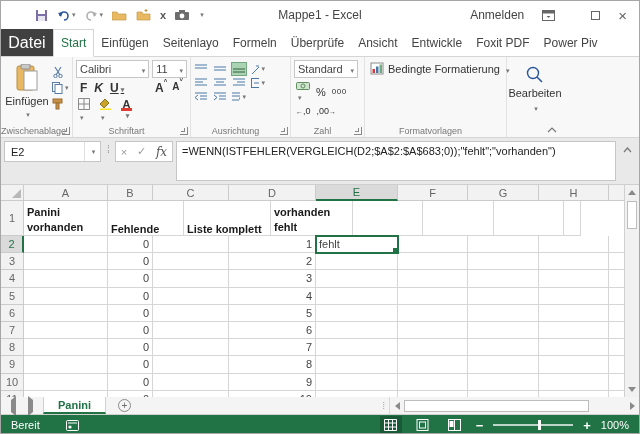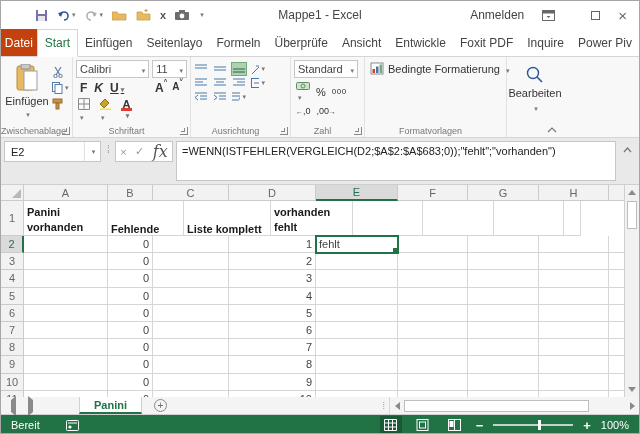--- a/index.html
+++ b/index.html
@@ -13,21 +13,21 @@
   .qat .ic { display:flex; align-items:center; }
   .car::after { content:"▾"; font-size:7px; color:#777; margin-left:2px; }
   .title-center { position:absolute; left:0; right:0; text-align:center; font-size:12px; color:#444; pointer-events:none; }
   .tb-right { margin-left:auto; display:flex; align-items:center; gap:18px; padding-right:12px; z-index:2; background:#fff; }
   .winbtn { color:#666; font-size:13px; line-height:1; }
   .maxbox { width:9px; height:9px; border:1px solid #666; }
   .minus { width:10px; height:1px; background:#666; }
 
   
   .tabrow { position:absolute; top:28px; left:0; right:0; height:28px; background:#fff; display:flex; align-items:stretch; border-bottom:1px solid #d5d5d5; }
-  .file-tab { width:52px; background:#c2410c; color:#fff; display:flex; align-items:center; justify-content:center; font-size:12px; }
+  .file-tab { width:52px; background:#404040; color:#fff; display:flex; align-items:center; justify-content:center; font-size:16px; }
   .rtab { padding:0 7px; display:flex; align-items:center; font-size:12px; color:#444; white-space:nowrap; overflow:hidden; }
   .rtab.active { color:#217346; background:#fff; border:1px solid #d5d5d5; border-bottom:1px solid #fff; margin-bottom:-1px; }
   .tabfill { flex:1; }
 
   
   .ribbon { position:absolute; top:56px; left:0; right:0; height:81px; background:#f8f8f8; border-bottom:1px solid #d5d5d5; display:flex; }
   .rgroup { position:relative; border-right:1px solid #e2e2e2; padding:3px 3px 14px 3px; }
   .glabel { position:absolute; bottom:1px; left:0; right:10px; text-align:center; font-size:9px; color:#777; white-space:nowrap; }
   .launcher { position:absolute; bottom:2px; right:2px; width:8px; height:8px; border-right:1px solid #888; border-bottom:1px solid #888; }
   .launcher::before { content:""; position:absolute; right:2px; bottom:2px; width:3px; height:3px; border-right:1px solid #888; border-bottom:1px solid #888; }
@@ -56,21 +56,21 @@
   .bigbtn .lbl { font-size:11px; color:#333; }
   .ribbon-collapse { position:absolute; right:6px; bottom:4px; }
 
   
   .fbar { position:absolute; top:137px; left:0; right:0; height:47px; background:#e9e9e9; border-bottom:1px solid #cfcfcf; }
   .namebox { position:absolute; left:3px; top:3px; width:97px; height:21px; background:#fff; border:1px solid #c6c6c6; display:flex; align-items:center; }
   .namebox .nb-text { flex:1; padding-left:6px; color:#222; }
   .nb-drop { width:16px; height:100%; display:flex; align-items:center; justify-content:center; border-left:1px solid #e0e0e0; }
   .fdots { position:absolute; left:106px; top:6px; color:#999; font-size:10px; letter-spacing:0; }
   .fbtns { position:absolute; left:114px; top:3px; width:58px; height:21px; background:#fff; border:1px solid #c6c6c6; display:flex; align-items:center; justify-content:space-around; color:#888; }
-  .fx { font-style:italic; font-size:16px; color:#555; font-family:"DejaVu Serif", serif; }
+  .fx { font-style:italic; font-size:12px; color:#555; font-family:"DejaVu Serif", serif; }
   .finput { position:absolute; left:175px; top:3px; width:440px; height:40px; background:#fff; border:1px solid #c6c6c6; padding:3px 5px; color:#222; overflow:hidden; white-space:nowrap; }
   .fchev { position:absolute; right:7px; top:9px; color:#777; }
 
   
   .grid { position:absolute; top:184px; left:0; right:0; height:212px; background:#fff; overflow:hidden; }
   .sheet { position:absolute; left:0; top:0; width:625px; }
   .grow { display:flex; }
   .gc { border-right:1px solid #d6d6d6; border-bottom:1px solid #d6d6d6; overflow:hidden; padding:0 3px; display:flex; align-items:flex-end; }
   .hdr { background:#f2f2f2; border-right:1px solid #cbcbcb; border-bottom:1px solid #cbcbcb; color:#666; align-items:center; justify-content:center; display:flex; padding:0; }
   .hdr.selcol { background:#dadada; border-bottom:2px solid #217346; color:#217346; }
@@ -88,21 +88,21 @@
   .tri-up { width:0; height:0; border-left:4px solid transparent; border-right:4px solid transparent; border-bottom:5px solid #8a8a8a; }
   .tri-down { width:0; height:0; border-left:4px solid transparent; border-right:4px solid transparent; border-top:5px solid #8a8a8a; }
   .tri-left { width:0; height:0; border-top:4px solid transparent; border-bottom:4px solid transparent; border-right:5px solid #8a8a8a; }
   .tri-right { width:0; height:0; border-top:4px solid transparent; border-bottom:4px solid transparent; border-left:5px solid #8a8a8a; }
   .vthumb { margin:1px 2px; height:28px; background:#fff; border:1px solid #bdbdbd; }
   .vsbottom { position:absolute; bottom:0; width:100%; }
 
   
   .sheetbar { position:absolute; top:396px; left:0; right:0; height:18px; background:#f4f4f4; border-bottom:1px solid #d0d0d0; display:flex; align-items:stretch; }
   .snav { display:flex; align-items:center; gap:12px; padding:0 10px; }
-  .stab { background:#fff; border-left:1px solid #d0d0d0; border-right:1px solid #d0d0d0; border-bottom:2px solid #217346; color:#217346; font-weight:bold; display:flex; align-items:center; padding:0 14px;margin-left:36px; }
+  .stab { background:#fff; border-left:1px solid #d0d0d0; border-right:1px solid #d0d0d0; border-bottom:2px solid #217346; color:#217346; font-weight:bold; display:flex; align-items:center; padding:0 14px; }
   .addsheet { width:13px; height:13px; border:1px solid #8a8a8a; border-radius:50%; color:#6a6a6a; font-size:10px; line-height:11px; text-align:center; align-self:center; margin-left:12px; }
   .hsdots { margin-left:auto; align-self:center; color:#999; font-size:9px; padding:0 4px; }
   .hscroll { width:250px; display:flex; align-items:center; border-left:1px solid #d8d8d8; }
   .hsarrow { width:14px; display:flex; align-items:center; justify-content:center; }
   .hthumb { height:12px; width:185px; background:#fff; border:1px solid #bdbdbd; }
 
   
   .statusbar { position:absolute; top:414px; left:0; right:0; height:20px; background:#217346; color:#fff; display:flex; align-items:center; font-size:11px; }
   .sb-left { display:flex; align-items:center; gap:26px; padding-left:10px; }
   .sb-right { margin-left:auto; display:flex; align-items:center; gap:10px; padding-right:10px; }
@@ -180,21 +180,20 @@
     <div class="file-tab">Datei</div>
     <div id="rtabs" style="display:flex;align-items:stretch;">
         <div class="rtab active">Start</div>
         <div class="rtab">Einfügen</div>
         <div class="rtab">Seitenlayo</div>
         <div class="rtab">Formeln</div>
         <div class="rtab">Überprüfe</div>
         <div class="rtab">Ansicht</div>
         <div class="rtab">Entwickle</div>
         <div class="rtab">Foxit PDF</div>
-        <div class="rtab">Inquire</div>
         <div class="rtab">Power Piv</div>
       </div>
     <div class="tabfill"></div>
 
   </div>
 
   <div class="ribbon">
 
     <div class="rgroup" style="width:72px;display:flex;">
       <div class="paste">

